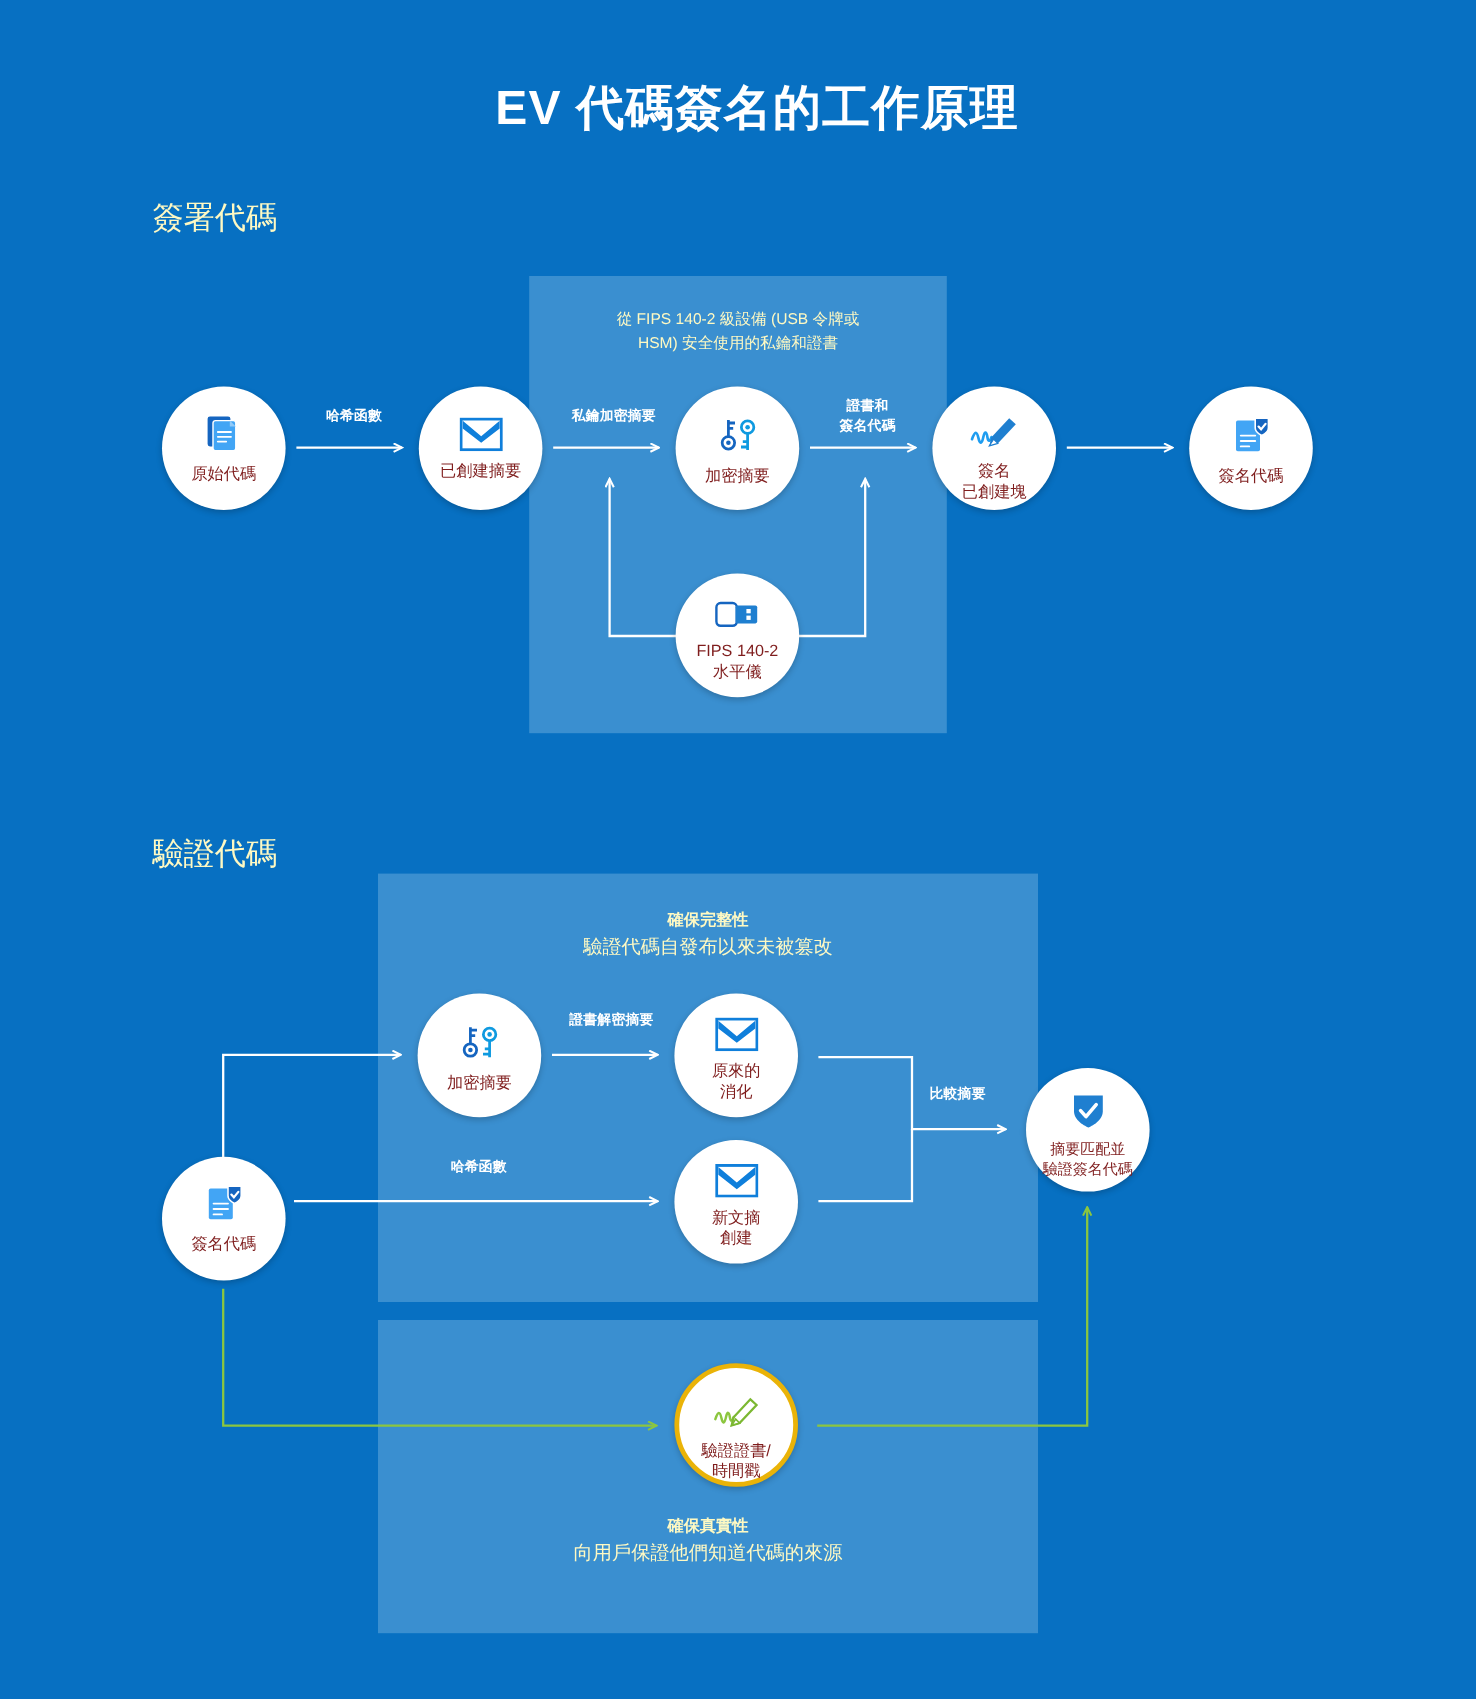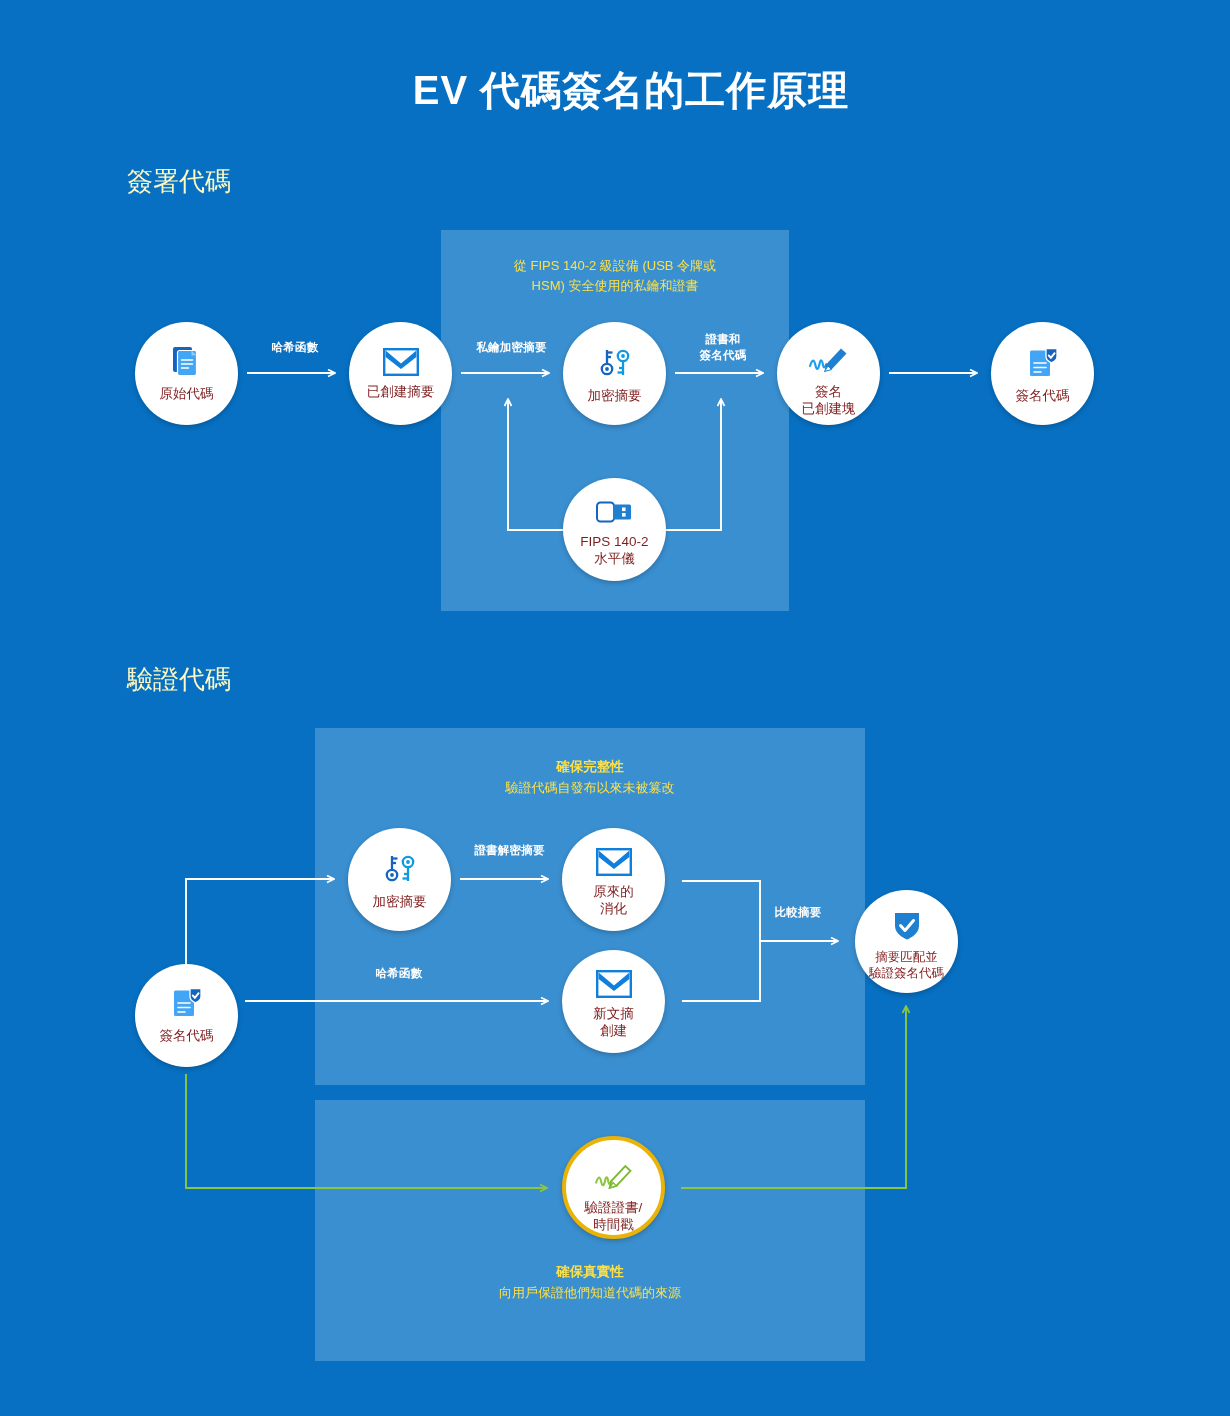--- a/index.html
+++ b/index.html
@@ -17,38 +17,38 @@
   .title{
     position:absolute;left:16px;top:66px;width:1230px;
     text-align:center;font-size:40px;font-weight:700;
     letter-spacing:1px;line-height:1.2;color:#ffffff;
   }
   .section-head{
     position:absolute;font-size:26px;font-weight:400;color:#fef9c3;
     line-height:1.2;
   }
   #sec1-head{left:127px;top:166px;}
-  #sec2-head{left:127px;top:664px;}
+  #sec2-head{left:127px;top:696px;}
 
   
   .panel{position:absolute;background:#3a8fd0;}
   #panel-fips{left:441px;top:230px;width:348px;height:381px;}
   #panel-integrity{left:315px;top:728px;width:550px;height:357px;}
   #panel-auth{left:315px;top:1100px;width:550px;height:261px;}
 
   .panel-caption{
     position:absolute;text-align:center;font-size:13px;line-height:1.55;
-    color:#fde047;font-weight:400;
+    color:#fef9c3;font-weight:400;
   }
   #cap-fips{left:441px;top:256px;width:348px;}
   #cap-integrity{left:315px;top:757px;width:550px;}
   #cap-integrity .cap-t1{font-weight:700;}
   #cap-auth{left:315px;top:1262px;width:550px;}
   .cap-t1{display:block;font-weight:700;font-size:13.5px;}
-  .cap-t2{display:block;font-size:13px;}
+  .cap-t2{display:block;font-size:16px;}
 
   
   .node{
     position:absolute;border-radius:50%;background:#ffffff;
     box-shadow:0 2px 5px rgba(0,0,0,.22);
     display:flex;flex-direction:column;align-items:center;
     justify-content:flex-start;
     box-sizing:border-box;
   }
   .node .ico{display:block;}

